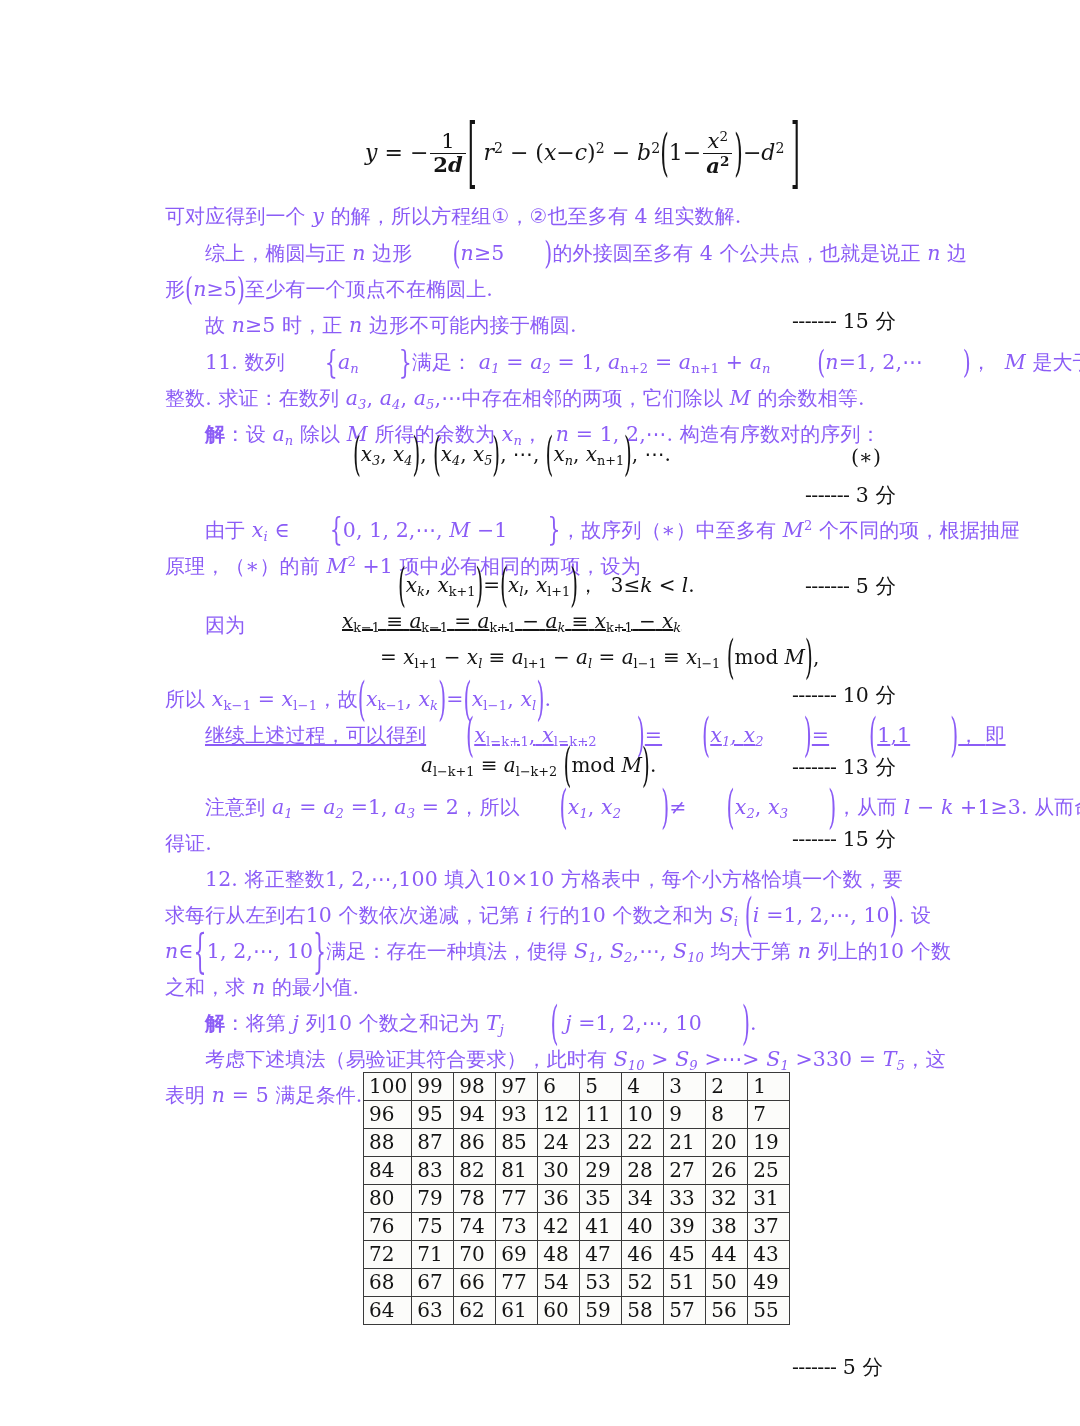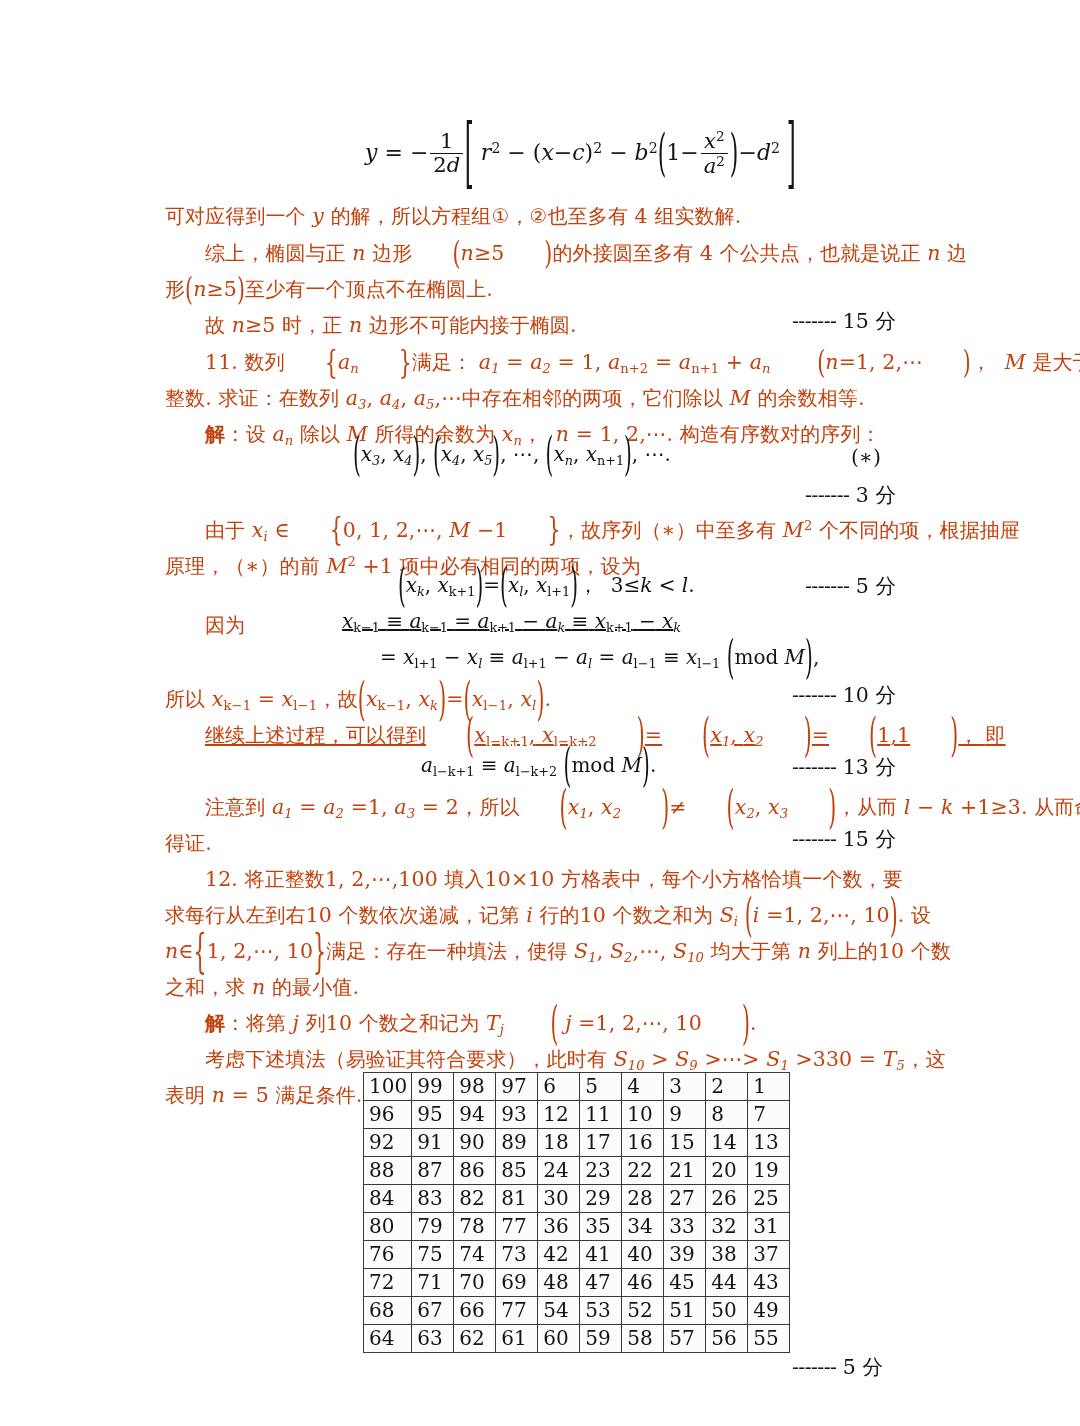--- a/index.html
+++ b/index.html
@@ -19,21 +19,21 @@
     position: absolute;
     left: 165px;
     top: 0;
     width: 752px;
     height: 1426px;
   }
   
   .line {
     font-size: 20.5px;
     line-height: 36px;
-    color: #c2410c;
+    color: #8b5cf6;
     white-space: nowrap;
     letter-spacing: 0.1px;
   }
   .indent { text-indent: 40px; }
   .cn { font-family: "DejaVu Sans", "Liberation Sans", sans-serif; font-size: 20px; }
   .bold-cn { font-family: "DejaVu Sans", "Liberation Sans", sans-serif; font-weight: bold; font-size: 20px; }
   
   i.m, .mi {
     font-family: "DejaVu Serif", "Liberation Serif", serif;
     font-style: italic;
@@ -73,21 +73,21 @@
     display: inline-block;
     vertical-align: middle;
     text-align: center;
     font-size: 0.96em;
     line-height: 1.08;
     position: relative;
     top: -1px;
     margin: 0 2px;
   }
   .frac .num { display: block; padding: 0 3px; }
-  .frac .den { display: block; border-top: 1.3px solid #141414; padding: 0 3px; }
+  .frac .den { display: block; border-top: 1.3px solid #141414; padding: 0 3px; font-weight: bold; }
 
   
   .row { position: absolute; left: 0; }
   .score {
     position: absolute;
     font-family: "DejaVu Serif", "Liberation Serif", serif;
     font-size: 20.5px;
     white-space: nowrap;
     color: #141414;
   }
@@ -275,32 +275,20 @@
             <td>94</td>
             <td>93</td>
             <td>12</td>
             <td>11</td>
             <td>10</td>
             <td>9</td>
             <td>8</td>
             <td>7</td>
           </tr>
           <tr>
-            <td>92</td>
-            <td>91</td>
-            <td>90</td>
-            <td>89</td>
-            <td>18</td>
-            <td>17</td>
-            <td>16</td>
-            <td>15</td>
-            <td>14</td>
-            <td>13</td>
-          </tr>
-          <tr>
             <td>88</td>
             <td>87</td>
             <td>86</td>
             <td>85</td>
             <td>24</td>
             <td>23</td>
             <td>22</td>
             <td>21</td>
             <td>20</td>
             <td>19</td>

